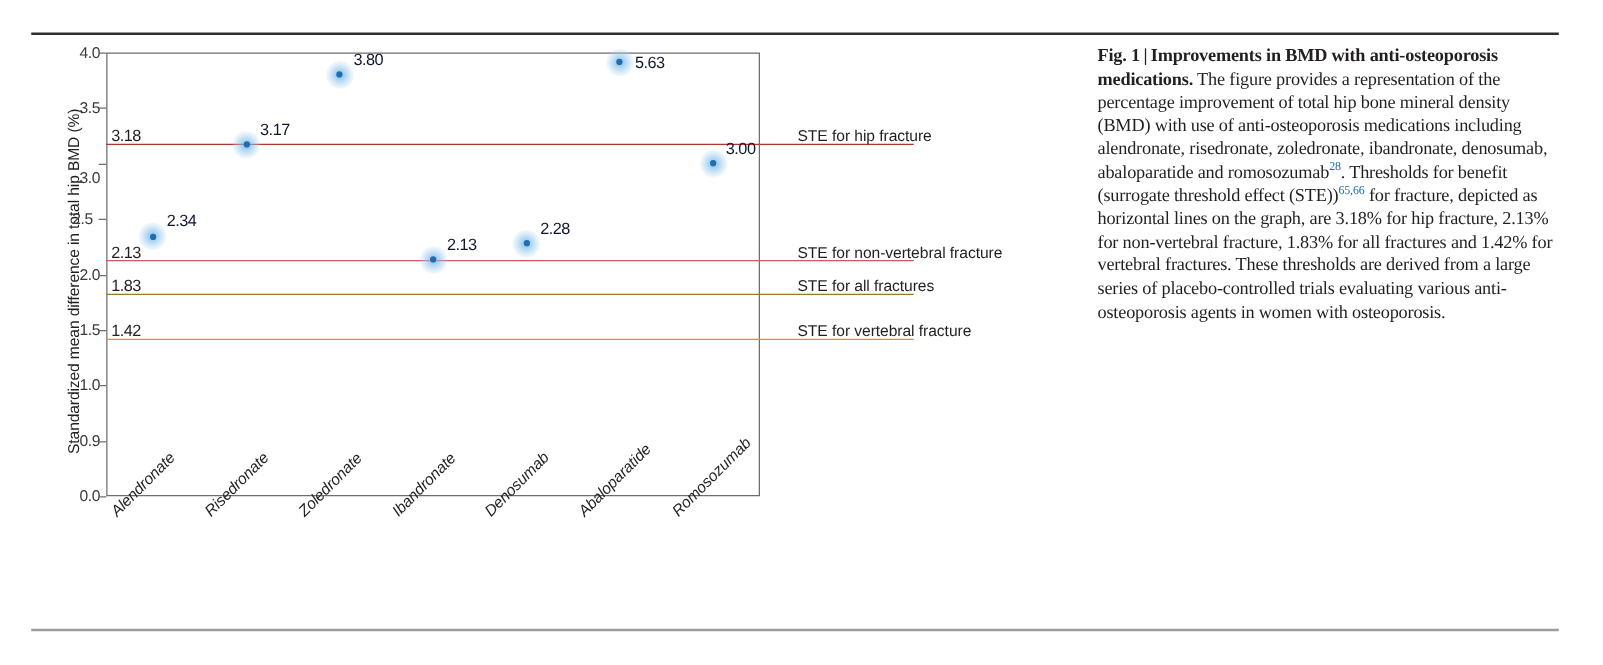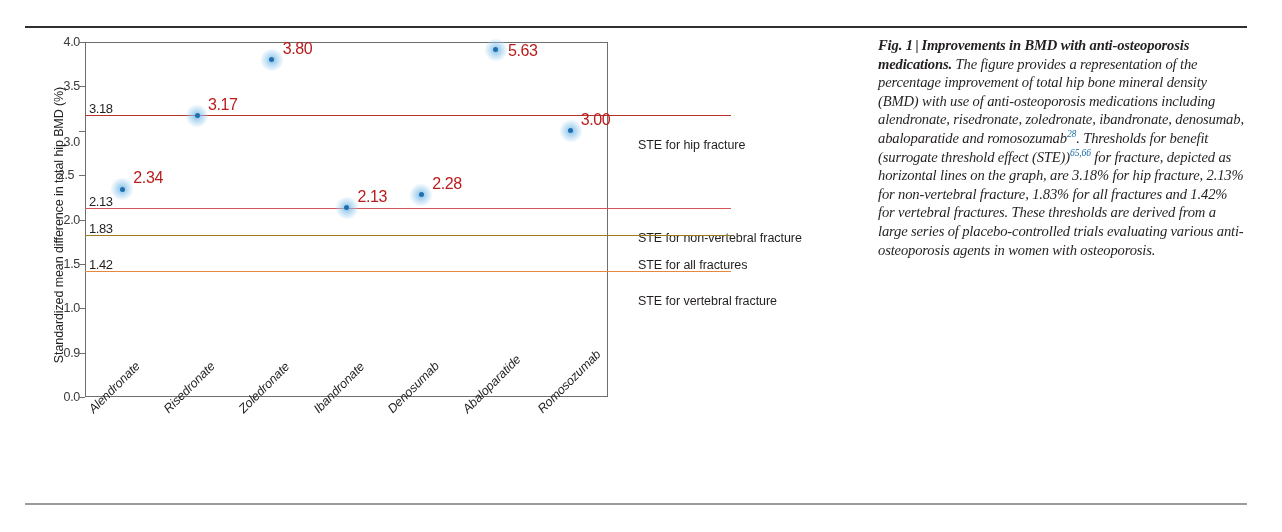--- a/index.html
+++ b/index.html
@@ -97,21 +97,20 @@
     padding-left: 3px;
   }
   .thr-label {
     position: absolute;
     left: 638px;
     font-size: 12.5px;
     color: #231f20;
     white-space: nowrap;
     transform: translateY(-100%);
     letter-spacing: -0.05px;
-    margin-top: 36px;
   }
 
   
   .dot-wrap {
     position: absolute;
     transform: translate(-50%, -50%);
     width: 26px;
     height: 26px;
   }
   .dot-glow {
@@ -133,22 +132,22 @@
     left: 50%;
     top: 50%;
     width: 5px;
     height: 5px;
     margin: -2.5px 0 0 -2.5px;
     border-radius: 50%;
     background: #1f6fb0;
   }
   .dot-label {
     position: absolute;
-    font-size: 16px;
-    color: #b91c1c;
+    font-size: 13px;
+    color: #0f172a;
     white-space: nowrap;
     letter-spacing: -0.4px;
   }
 
   
   .xtick {
     position: absolute;
     font-size: 12.5px;
     color: #231f20;
     white-space: nowrap;
@@ -163,21 +162,20 @@
     position: absolute;
     left: 878px;
     top: 36px;
     width: 368px;
     font-family: "Liberation Serif", serif;
     font-size: 14.6px;
     line-height: 18.6px;
     color: #231f20;
     text-align: left;
     letter-spacing: -0.15px;
-    font-style: italic;
   }
   #caption b { font-weight: bold; }
   #caption sup {
     font-size: 9.6px;
     color: #1b6fa8;
     vertical-align: super;
     line-height: 0;
   }
 </style>
 </head>

